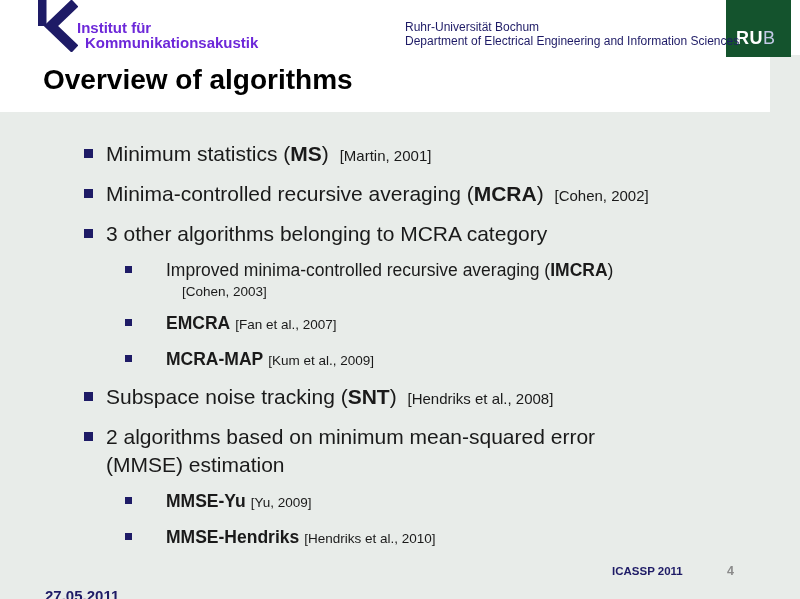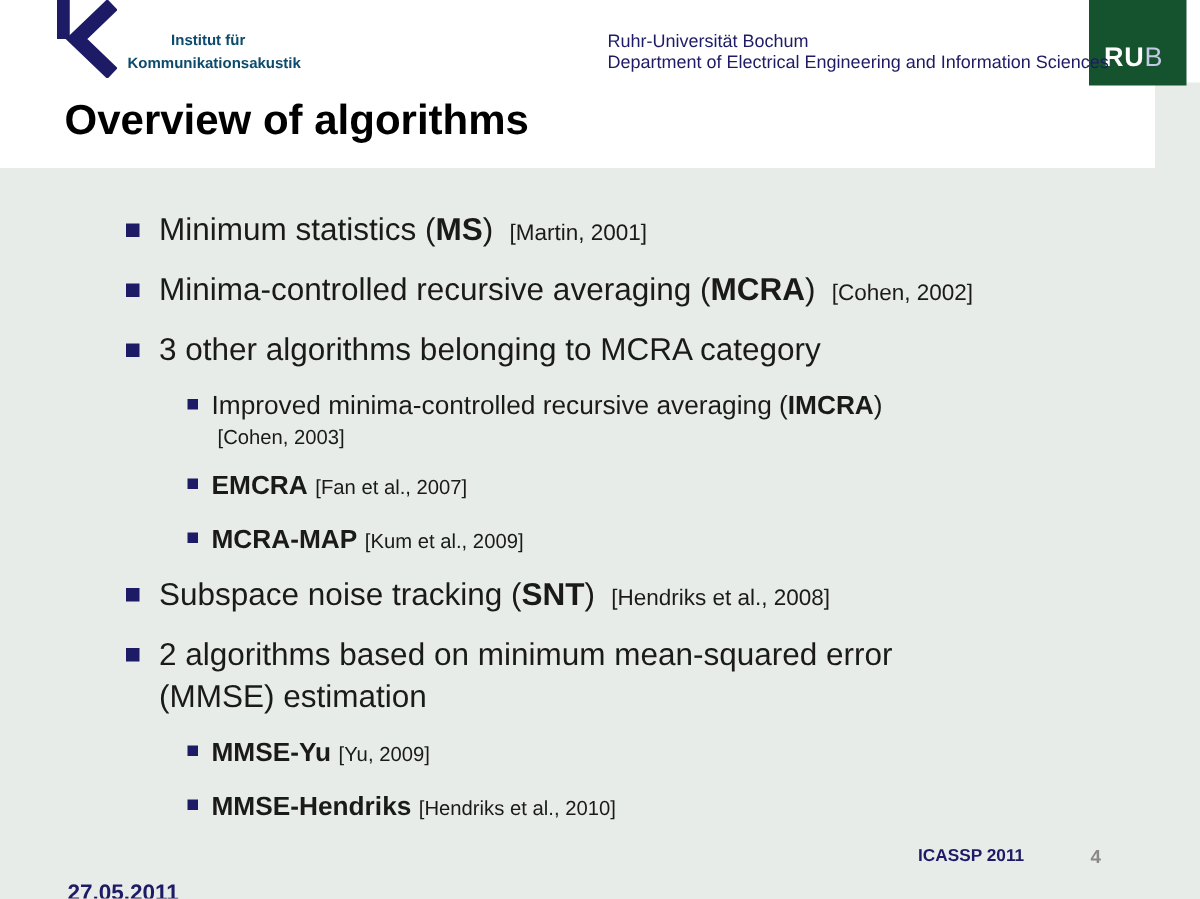--- a/index.html
+++ b/index.html
@@ -9,21 +9,21 @@
     font-family:"Liberation Sans", sans-serif;
     -webkit-font-smoothing:antialiased;
   }
   .header-top{position:absolute;left:0;top:0;width:800px;height:55px;background:#ffffff;z-index:1;}
   .header-main{position:absolute;left:0;top:0;width:770px;height:112px;background:#ffffff;z-index:1;}
 
   
   .ika-logo{position:absolute;left:38px;top:0;width:40px;height:52px;z-index:3;}
   .inst-text{
     position:absolute;left:77px;top:20px;z-index:3;
-    color:#0c4a6e;font-size:10px;font-weight:bold;line-height:15px;white-space:nowrap;text-align:center;
+    color:#6d28d9;font-size:15px;font-weight:bold;line-height:15px;white-space:nowrap;
   }
   .inst-text .line2{padding-left:8px;}
 
   .uni-text{
     position:absolute;left:405px;top:20px;z-index:3;
     color:#1e1b66;font-size:12px;line-height:14px;white-space:nowrap;
   }
 
   
   .rub-box{
@@ -38,29 +38,29 @@
 
   .slide-title{
     position:absolute;left:43px;top:64px;z-index:3;
     color:#000000;font-size:28px;font-weight:bold;white-space:nowrap;
   }
 
   
   .content{position:absolute;left:84px;top:140px;width:676px;z-index:2;color:#1a1a1a;}
   .item{display:flex;align-items:flex-start;}
   .l1{font-size:21px;line-height:28px;margin-bottom:10px;}
-  .l2{font-size:17.5px;line-height:24px;margin-left:41px;margin-bottom:10px;}
+  .l2{font-size:17.5px;line-height:24px;margin-left:41px;margin-bottom:10px;gap:25px;}
   .sq{flex:0 0 auto;background:#1e1b66;}
   .l1 .sq{width:9px;height:9px;margin:9px 13px 0 0;}
   .l2 .sq{width:7px;height:7px;margin:8px 9px 0 0;}
   .txt{flex:1 1 auto;}
   .bseg{font-weight:bold;margin-top:24px;}
   .cite{font-size:15px;margin-left:5px;white-space:nowrap;}
   .l2 .cite{font-size:13.5px;}
-  .cite-block{display:block;margin-left:4px;line-height:19px;font-size:13.5px;}
+  .cite-block{display:block;margin-left:16px;line-height:19px;font-size:13.5px;}
 
   .footer-date{position:absolute;left:45px;top:587px;color:#1e1b66;font-size:15px;font-weight:bold;z-index:2;}
   .footer-conf{position:absolute;left:612px;top:565px;color:#1e1b66;font-size:11.5px;font-weight:bold;z-index:2;}
   .footer-page{position:absolute;left:727px;top:564px;color:#8a8a8a;font-size:12.5px;font-weight:bold;z-index:2;}
 </style>
 </head>
 <body>
 
 <div class="header-top"></div>
 <div class="header-main"></div>

